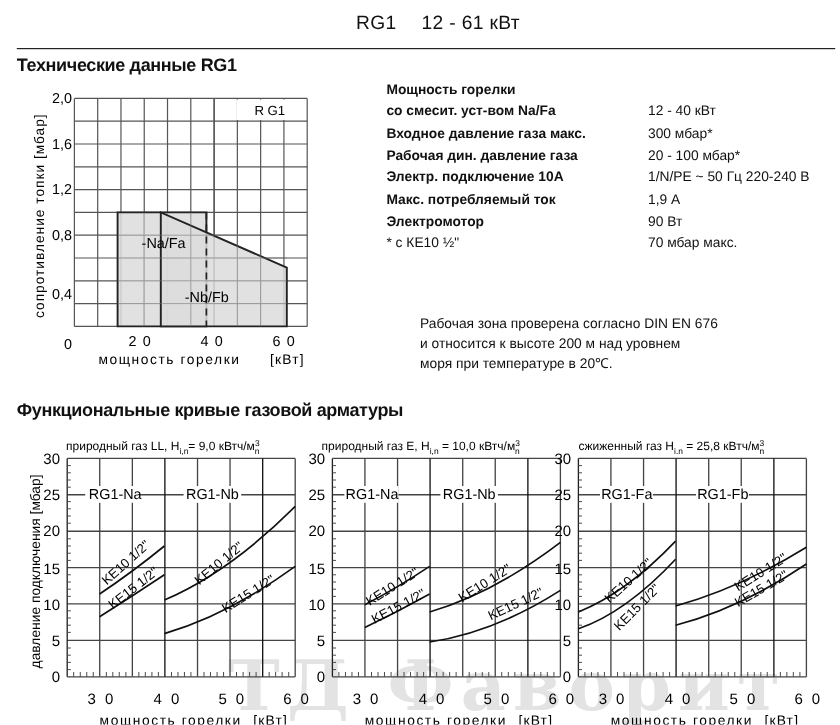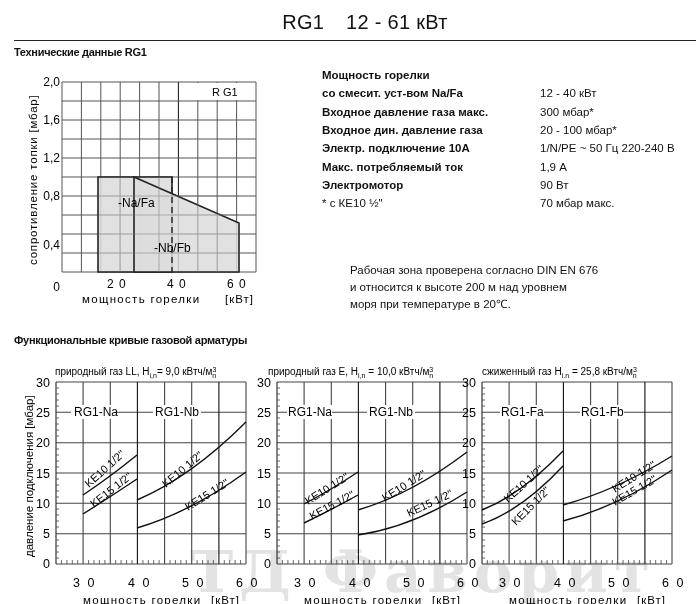--- a/index.html
+++ b/index.html
@@ -1,21 +1,21 @@
 <!DOCTYPE html>
 <html><head>
 <meta charset="utf-8">
 <style>
   html,body{margin:0;padding:0;background:#fff;}
   body{width:700px;height:604px;position:relative;overflow:hidden;font-family:"Liberation Sans",sans-serif;color:#111;}
   .abs{position:absolute;}
-  .title{left:0;width:700px;top:11px;text-align:center;font-size:20px;letter-spacing:0.3px;padding-left:30px;box-sizing:border-box;}
+  .title{left:0;width:700px;top:11px;text-align:center;font-size:16px;letter-spacing:0.3px;padding-left:30px;box-sizing:border-box;}
   .title span{margin:0 8px;}
   .rule{left:14px;top:40px;width:682px;height:0;border-top:1.5px solid #222;}
-  .h2{font-size:11px;font-weight:bold;letter-spacing:-0.3px;}
+  .h2{font-size:15px;font-weight:bold;letter-spacing:-0.3px;}
   .specs{left:322px;top:66px;font-size:11.5px;}
   .spec-row{display:flex;height:18.3px;align-items:center;}
   .spec-row .k{width:218px;font-weight:bold;}
   .spec-row .k.light{font-weight:normal;}
   .spec-row .v{white-space:nowrap;}
   .note{left:322px;top:262px;font-size:11.5px;line-height:17px;margin-left:28px;}
   svg text{font-family:"Liberation Sans",sans-serif;}
   .wm{left:190px;top:538px;font-size:58px;font-weight:bold;color:#e3e3e3;letter-spacing:6px;font-family:"DejaVu Serif",serif;}
 </style>
 </head>
@@ -99,21 +99,21 @@
     </div>
   <div class="spec-row">
       <span class="k">со смесит. уст-вом Na/Fa</span>
       <span class="v">12 - 40 кВт</span>
     </div>
   <div class="spec-row">
       <span class="k">Входное давление газа макс.</span>
       <span class="v">300 мбар*</span>
     </div>
   <div class="spec-row">
-      <span class="k">Входное дин. давление газа</span>
+      <span class="k">Рабочая дин. давление газа</span>
       <span class="v">20 - 100 мбар*</span>
     </div>
   <div class="spec-row">
       <span class="k">Электр. подключение 10А</span>
       <span class="v">1/N/PE ~ 50 Гц 220-240 В</span>
     </div>
   <div class="spec-row">
       <span class="k">Макс. потребляемый ток</span>
       <span class="v">1,9 А</span>
     </div>

